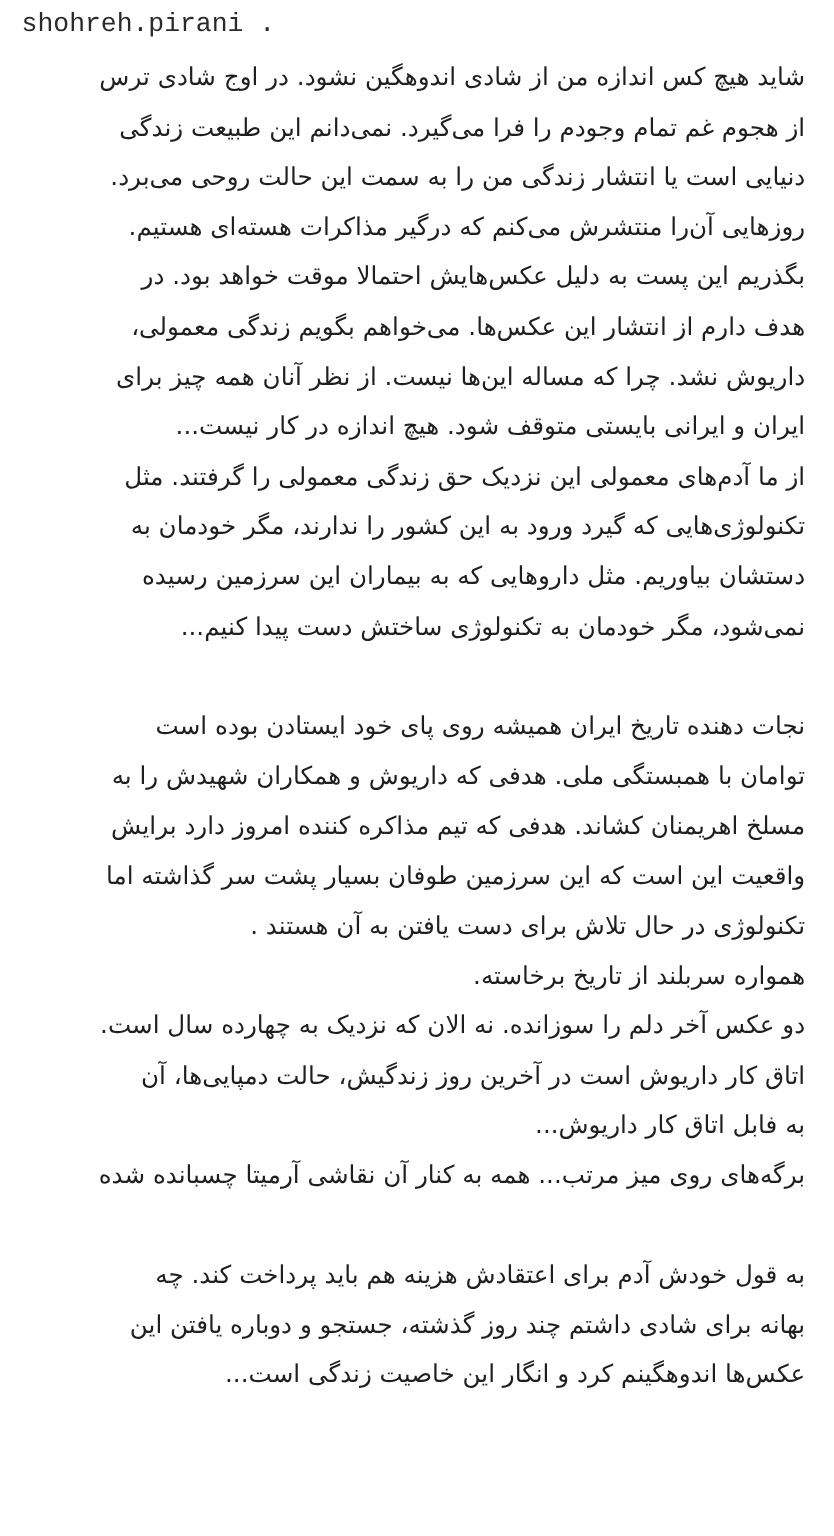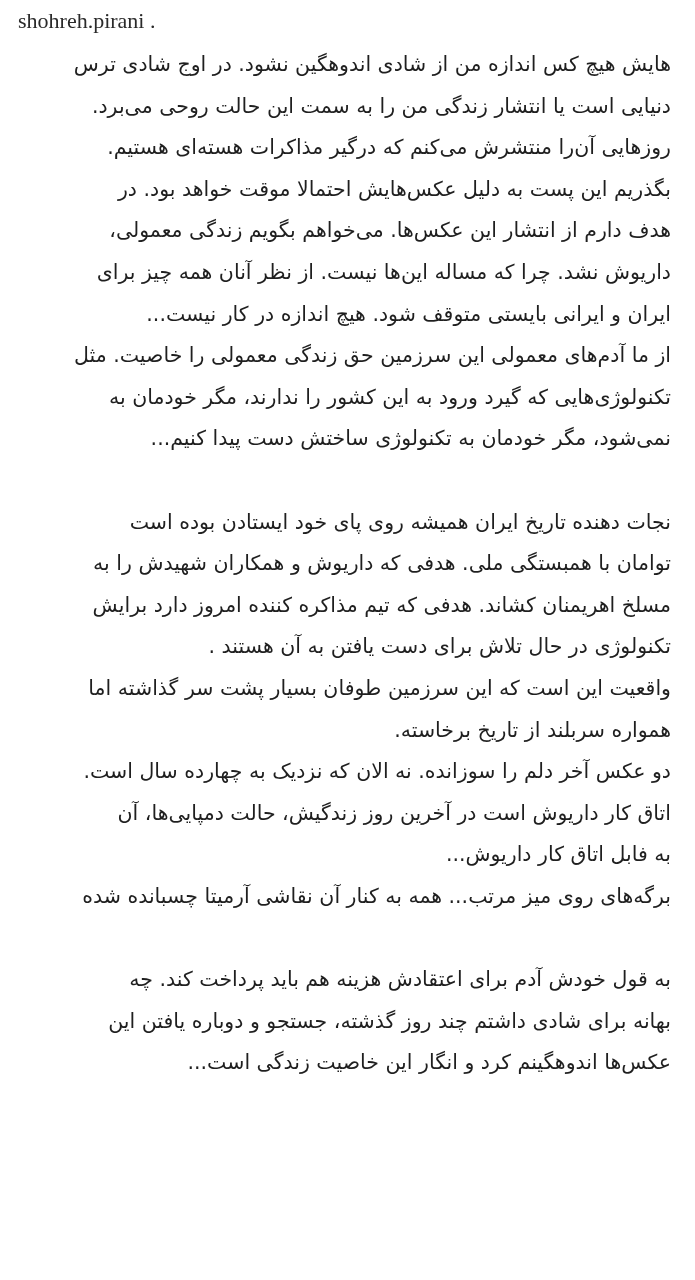--- a/index.html
+++ b/index.html
@@ -11,21 +11,21 @@
       width: 695px;
       height: 1280px;
       position: relative;
       overflow: hidden;
       color: #1f1f1f;
     }
     .username {
       position: absolute;
       left: 18px;
       top: 8px;
-      font-family: Liberation Serif, serif;
+      font-family: Liberation Mono, monospace;
       font-size: 22px;
       color: #2a2a2a;
       direction: ltr;
       white-space: nowrap;
     }
     .post {
       position: absolute;
       right: 24px;
       top: 44px;
       width: 660px;
@@ -44,36 +44,38 @@
       height: 41.6px;
     }
   </style>
 </head>
 <body>
 
 <div>
   <div class="username">shohreh.pirani .</div>
 
   <div class="post">
-    <div class="line">هایش هیچ کس اندازه من از شادی اندوهگین نشود. در اوج شادی ترس</div>
+    <div class="line">شاید هیچ کس اندازه من از شادی اندوهگین نشود. در اوج شادی ترس</div>
+    <div class="line">از هجوم غم تمام وجودم را فرا می‌گیرد. نمی‌دانم این طبیعت زندگی</div>
     <div class="line">دنیایی است یا انتشار زندگی من را به سمت این حالت روحی می‌برد.</div>
     <div class="line">روزهایی آن‌را منتشرش می‌کنم که درگیر مذاکرات هسته‌ای هستیم.</div>
     <div class="line">بگذریم این پست به دلیل عکس‌هایش احتمالا موقت خواهد بود. در</div>
     <div class="line">هدف دارم از انتشار این عکس‌ها. می‌خواهم بگویم زندگی معمولی،</div>
     <div class="line">داریوش نشد. چرا که مساله این‌ها نیست. از نظر آنان همه چیز برای</div>
     <div class="line">ایران و ایرانی بایستی متوقف شود. هیچ اندازه در کار نیست...</div>
-    <div class="line">از ما آدم‌های معمولی این سرزمین حق زندگی معمولی را خاصیت. مثل</div>
+    <div class="line">از ما آدم‌های معمولی این نزدیک حق زندگی معمولی را گرفتند. مثل</div>
     <div class="line">تکنولوژی‌هایی که گیرد ورود به این کشور را ندارند، مگر خودمان به</div>
+    <div class="line">دستشان بیاوریم. مثل داروهایی که به بیماران این سرزمین رسیده</div>
     <div class="line">نمی‌شود، مگر خودمان به تکنولوژی ساختش دست پیدا کنیم...</div>
     <div class="line blank"></div>
     <div class="line">نجات دهنده تاریخ ایران همیشه روی پای خود ایستادن بوده است</div>
     <div class="line">توامان با همبستگی ملی. هدفی که داریوش و همکاران شهیدش را به</div>
     <div class="line">مسلخ اهریمنان کشاند. هدفی که تیم مذاکره کننده امروز دارد برایش</div>
+    <div class="line">واقعیت این است که این سرزمین طوفان بسیار پشت سر گذاشته اما</div>
     <div class="line">تکنولوژی در حال تلاش برای دست یافتن به آن هستند .</div>
-    <div class="line">واقعیت این است که این سرزمین طوفان بسیار پشت سر گذاشته اما</div>
     <div class="line">همواره سربلند از تاریخ برخاسته.</div>
     <div class="line">دو عکس آخر دلم را سوزانده. نه الان که نزدیک به چهارده سال است.</div>
     <div class="line">اتاق کار داریوش است در آخرین روز زندگیش، حالت دمپایی‌ها، آن</div>
     <div class="line">به فابل اتاق کار داریوش...</div>
     <div class="line">برگه‌های روی میز مرتب... همه به کنار آن نقاشی آرمیتا چسبانده شده</div>
     <div class="line blank"></div>
     <div class="line">به قول خودش آدم برای اعتقادش هزینه هم باید پرداخت کند. چه</div>
     <div class="line">بهانه برای شادی داشتم چند روز گذشته، جستجو و دوباره یافتن این</div>
     <div class="line">عکس‌ها اندوهگینم کرد و انگار این خاصیت زندگی است...</div>
   </div>

